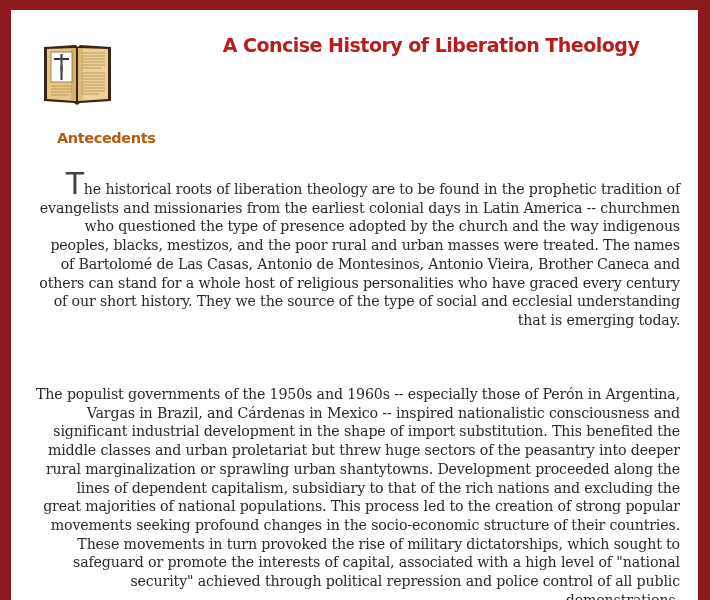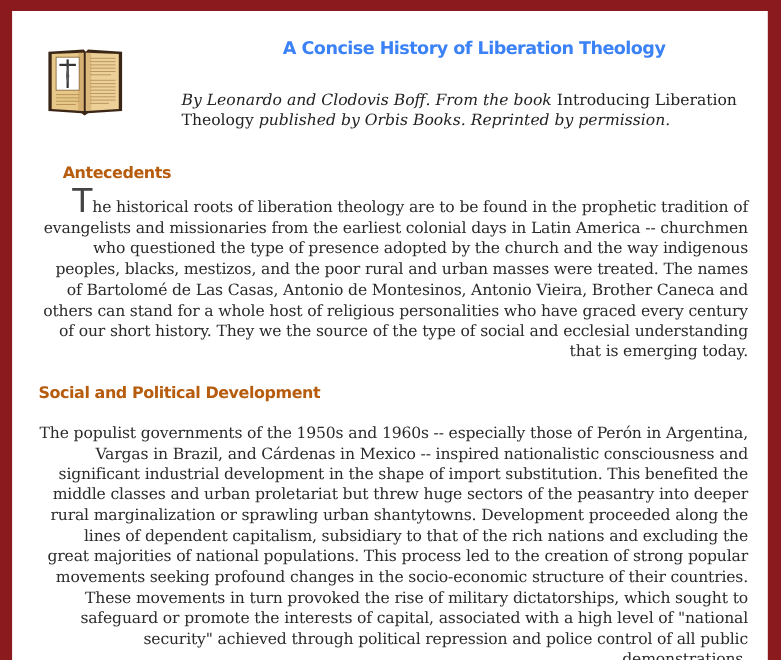--- a/index.html
+++ b/index.html
@@ -32,23 +32,23 @@
     }
     .title {
       position: absolute;
       left: 160px;
       width: 520px;
       top: 24px;
       text-align: center;
       margin: 0;
       font-family: "DejaVu Sans", sans-serif;
       font-weight: bold;
-      font-size: 16px;
+      font-size: 19px;
       letter-spacing: -0.5px;
-      color: #3b82f6;
+      color: #b91c1c;
     }
     .byline {
       position: absolute;
       left: 154px;
       top: 72px;
       width: 510px;
       margin: 0;
       font-family: "DejaVu Serif", serif;
       font-size: 14.2px;
       line-height: 19px;
@@ -57,21 +57,21 @@
     .byline em { font-style: italic; }
     .section-heading {
       margin: 0;
       padding-left: 24px;
       font-family: "DejaVu Sans", sans-serif;
       font-weight: bold;
       font-size: 14.5px;
       letter-spacing: -0.4px;
       color: #b65c0c;
     }
-    .h-antecedents { position: absolute; top: 140px; padding-left: 46px; }
+    .h-antecedents { position: absolute; top: 120px; padding-left: 46px; }
     .h-social { position: absolute; top: 340px; }
     .para {
       position: absolute;
       left: 24px;
       width: 645px;
       margin: 0;
       font-family: "DejaVu Serif", serif;
       font-size: 14.2px;
       line-height: 18.7px;
       color: #2a2a2a;
@@ -133,23 +133,21 @@
           <line x1="41" y1="46" x2="64" y2="46"></line>
           <line x1="41" y1="49" x2="64" y2="49"></line>
           <line x1="41" y1="52" x2="64" y2="52"></line>
           <line x1="41" y1="55" x2="58" y2="55"></line>
         </g>
       </svg>
     </span>
 
     <h1 class="title">A Concise History of Liberation Theology</h1>
 
-    <p class="byline"><em>By Leonardo and Clodovis Boff. From the book </em><span>Introducing Liberation Theology</span><em> published by Orbis Books. Reprinted by permission.</em></p>
   </div>
 
   <h2 class="section-heading h-antecedents">Antecedents</h2>
 
   <p class="para p1"><span class="dropcap">T</span><span>he historical roots of liberation theology are to be found in the prophetic tradition of evangelists and missionaries from the earliest colonial days in Latin America -- churchmen who questioned the type of presence adopted by the church and the way indigenous peoples, blacks, mestizos, and the poor rural and urban masses were treated. The names of Bartolomé de Las Casas, Antonio de Montesinos, Antonio Vieira, Brother Caneca and others can stand for a whole host of religious personalities who have graced every century of our short history. They we the source of the type of social and ecclesial understanding that is emerging today.</span></p>
 
-  <h2 class="section-heading h-social">Social and Political Development</h2>
 
   <p class="para p2">The populist governments of the 1950s and 1960s -- especially those of Perón in Argentina, Vargas in Brazil, and Cárdenas in Mexico -- inspired nationalistic consciousness and significant industrial development in the shape of import substitution. This benefited the middle classes and urban proletariat but threw huge sectors of the peasantry into deeper rural marginalization or sprawling urban shantytowns. Development proceeded along the lines of dependent capitalism, subsidiary to that of the rich nations and excluding the great majorities of national populations. This process led to the creation of strong popular movements seeking profound changes in the socio-economic structure of their countries. These movements in turn provoked the rise of military dictatorships, which sought to safeguard or promote the interests of capital, associated with a high level of "national security" achieved through political repression and police control of all public demonstrations.</p>
 </div>
 
 </body></html>

